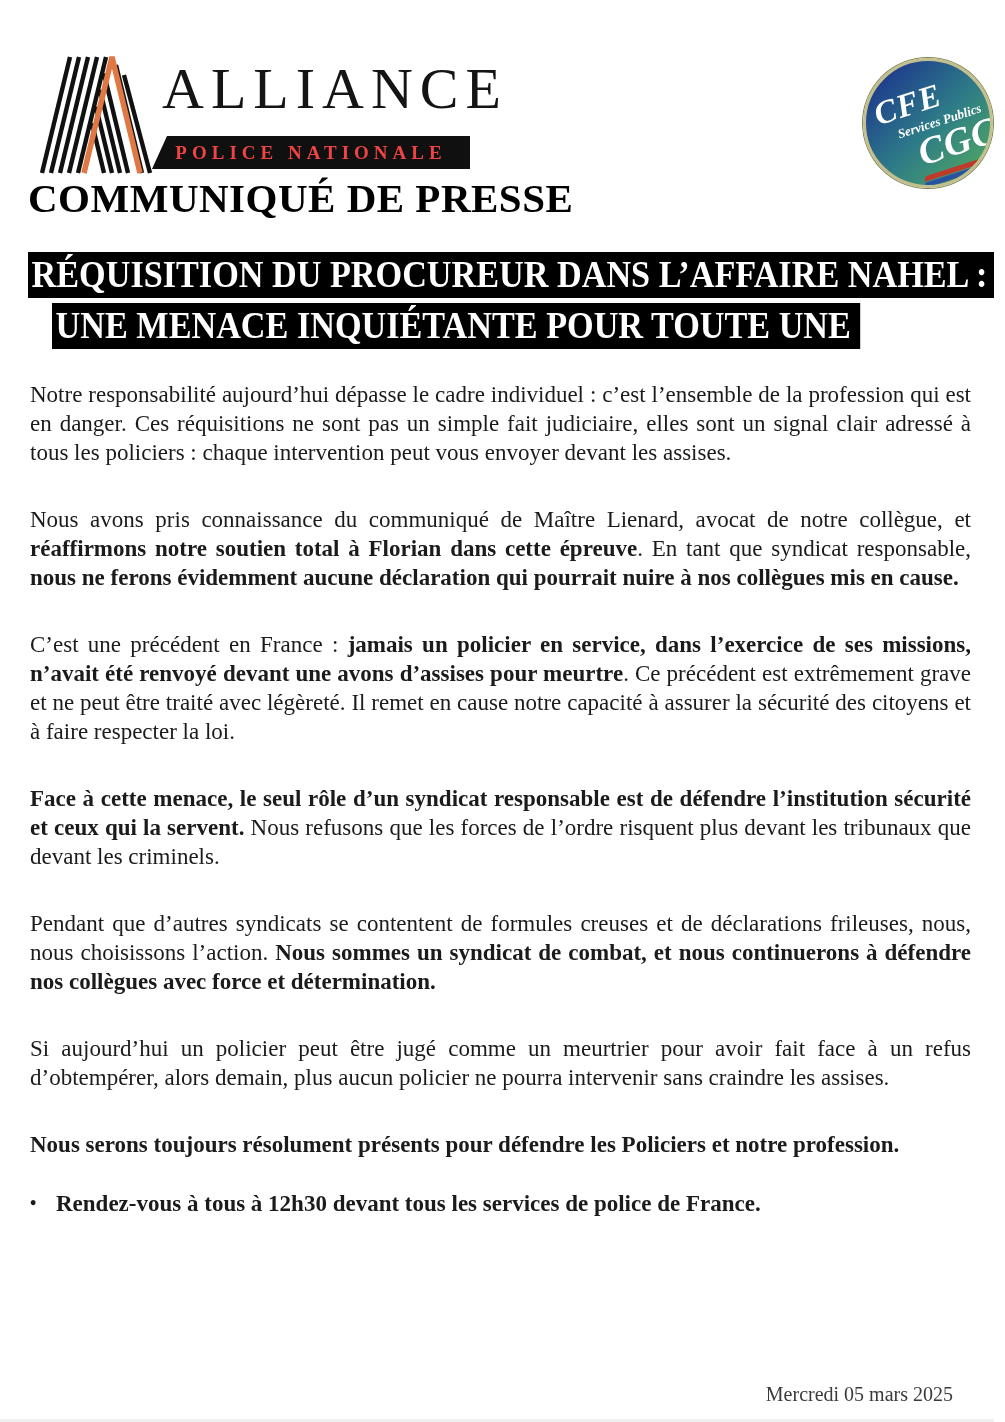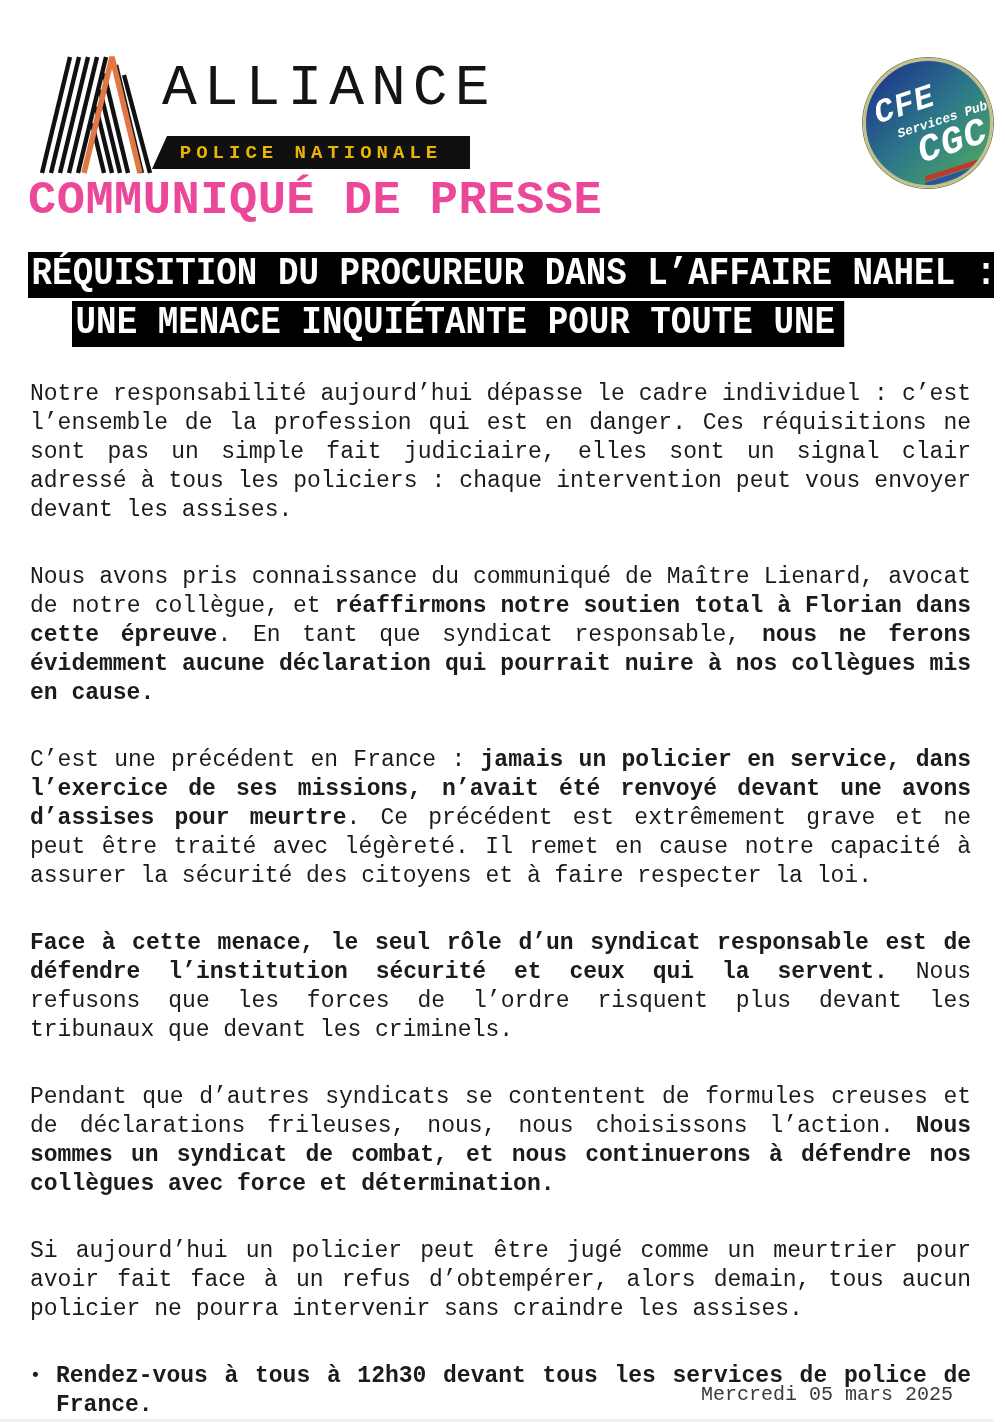--- a/index.html
+++ b/index.html
@@ -1,28 +1,28 @@
 <!DOCTYPE html>
 <html><head>
 <meta charset="utf-8">
 <style>
   html,body{margin:0;padding:0;background:#ffffff;}
   .page{position:relative;width:994px;height:1422px;background:#ffffff;overflow:hidden;
-        font-family:Liberation Mono, monospace;color:#1b1b1b;}
+        font-family:Liberation Serif, serif;color:#1b1b1b;}
 
   
   .logo-icon{position:absolute;left:40px;top:55px;width:115px;height:120px;}
   .brand-text{position:absolute;left:162px;top:60px;font-size:58px;font-weight:200;
               letter-spacing:7px;color:#141414;line-height:1;}
   .brand-bar{position:absolute;left:152px;top:136px;width:318px;height:33px;background:#101010;
              clip-path:polygon(15px 0,100% 0,100% 100%,0 100%);
              display:flex;align-items:center;justify-content:center;}
-  .brand-bar span{color:#eab308;font-weight:700;font-size:19px;letter-spacing:5px;}
-  .press-title{position:absolute;left:28px;top:174px;font-size:47px;font-weight:800;
-               color:#ec4899;letter-spacing:0.5px;}
+  .brand-bar span{color:#ef4444;font-weight:700;font-size:19px;letter-spacing:5px;}
+  .press-title{position:absolute;left:28px;top:174px;font-size:41px;font-weight:800;
+               color:#000000;letter-spacing:0.5px;}
 
   
   .badge{position:absolute;left:863px;top:58px;width:124px;height:124px;border-radius:50%;
          background:linear-gradient(135deg,#1e3c8c 12%,#2d7a88 52%,#4aa168 88%);
          border:3px solid #c4bf8e;box-shadow:0 0 0 1px #7c8757;overflow:hidden;}
   .badge-inner{position:absolute;left:0;top:0;width:100%;height:100%;
                transform:rotate(-18deg);transform-origin:50% 50%;}
   .badge-cfe{position:absolute;left:14px;top:20px;font-size:33px;font-weight:800;
              font-style:italic;color:#ffffff;letter-spacing:1px;}
   .badge-services{position:absolute;left:30px;top:56px;font-size:13px;font-weight:700;
@@ -101,21 +101,22 @@
     </div>
   </div>
 
   <div class="body-text">
 
   <p><span>Notre responsabilité aujourd’hui dépasse le cadre individuel : c’est l’ensemble de la profession qui est en danger. Ces réquisitions ne sont pas un simple fait judiciaire, elles sont un signal clair adressé à tous les policiers : chaque intervention peut vous envoyer devant les assises.</span></p>
       <p><span>Nous avons pris connaissance du communiqué de Maître Lienard, avocat de notre collègue, et </span><span class="b">réaffirmons notre soutien total à Florian dans cette épreuve</span><span>. En tant que syndicat responsable, </span><span class="b">nous ne ferons évidemment aucune déclaration qui pourrait nuire à nos collègues mis en cause.</span></p>
       <p><span>C’est une précédent en France : </span><span class="b">jamais un policier en service, dans l’exercice de ses missions, n’avait été renvoyé devant une avons d’assises pour meurtre</span><span>. Ce précédent est extrêmement grave et ne peut être traité avec légèreté. Il remet en cause notre capacité à assurer la sécurité des citoyens et à faire respecter la loi.</span></p>
       <p><span class="b">Face à cette menace, le seul rôle d’un syndicat responsable est de défendre l’institution sécurité et ceux qui la servent.</span><span> Nous refusons que les forces de l’ordre risquent plus devant les tribunaux que devant les criminels.</span></p>
       <p><span>Pendant que d’autres syndicats se contentent de formules creuses et de déclarations frileuses, nous, nous choisissons l’action. </span><span class="b">Nous sommes un syndicat de combat, et nous continuerons à défendre nos collègues avec force et détermination.</span></p>
-      <p><span>Si aujourd’hui un policier peut être jugé comme un meurtrier pour avoir fait face à un refus d’obtempérer, alors demain, tous aucun policier ne pourra intervenir sans craindre les assises.</span></p>
+      <p><span>Si aujourd’hui un policier peut être jugé comme un meurtrier pour avoir fait face à un refus d’obtempérer, alors demain, plus aucun policier ne pourra intervenir sans craindre les assises.</span></p>
+      <p class="lead-para"><span class="b">Nous serons toujours résolument présents pour défendre les Policiers et notre profession.</span></p>
       <div class="bullet-row">
         <span class="bullet-dot">•</span>
         <span class="bullet-body">Rendez-vous à tous à 12h30 devant tous les services de police de France.</span>
       </div>
     </div>
 
   <div class="footer-date">Mercredi 05 mars 2025</div>
 
   <div class="page-bottom-edge"></div>
 </div>

